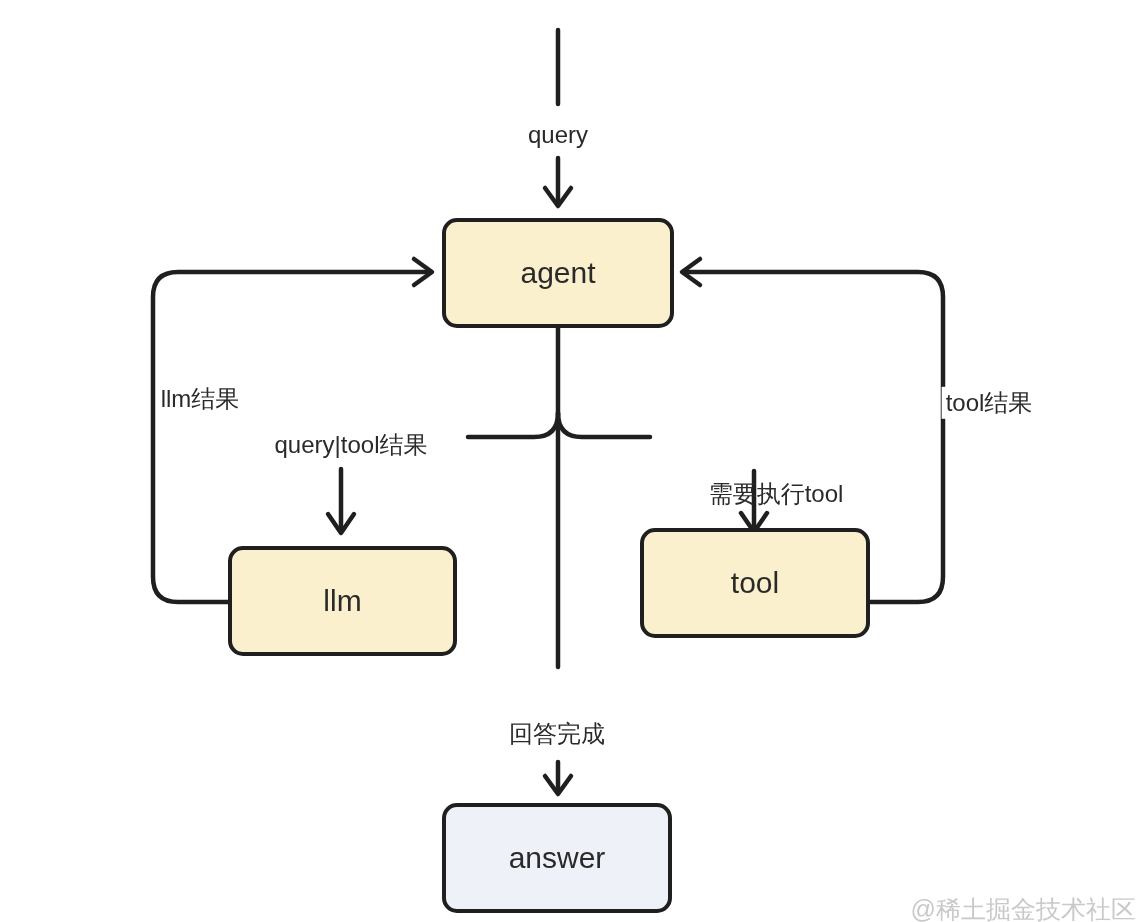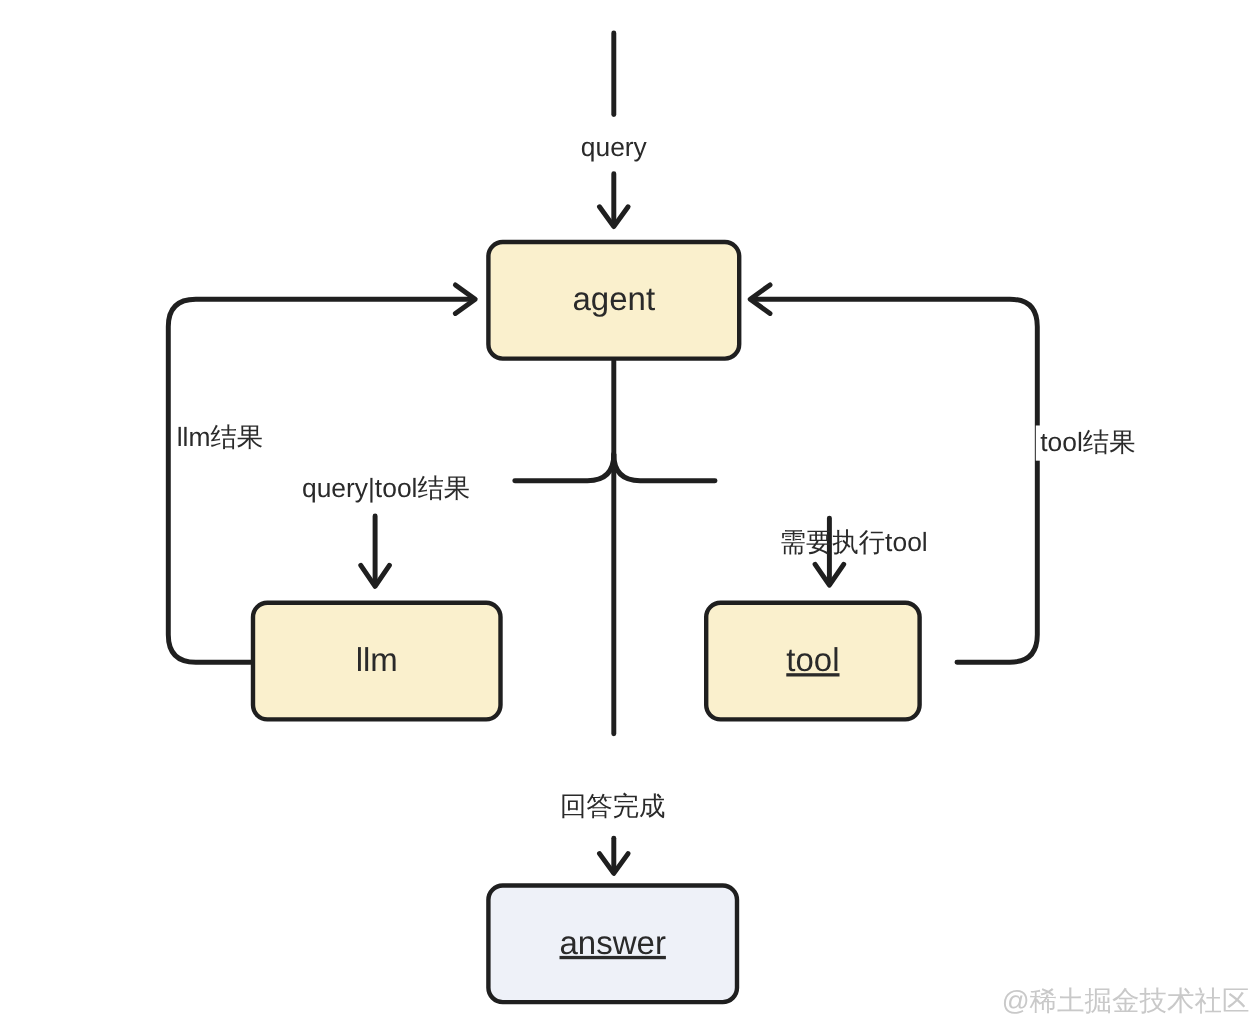--- a/index.html
+++ b/index.html
@@ -99,24 +99,24 @@
     <path class="edge" d="M 558 762 L 558 791"></path>
     <path class="edge" d="M 545 776 L 558 794 L 571 776"></path>
   </svg>
 
   <div class="node" style="left:228px; top:546px; width:229px; height:110px;">
     <span>llm</span>
   </div>
   <div class="node" style="left:442px; top:218px; width:232px; height:110px;">
     <span>agent</span>
   </div>
-  <div class="node" style="left:640px; top:546px; width:198px; height:110px;text-decoration:underline;">
+  <div class="node" style="left:640px; top:528px; width:230px; height:110px;">
     <span>tool</span>
   </div>
-  <div class="node answer" style="left:442px; top:803px; width:230px; height:110px;text-decoration:underline;">
+  <div class="node answer" style="left:442px; top:803px; width:230px; height:110px;">
     <span>answer</span>
   </div>
 
   <div class="edge-label" style="left:558px; top:135px;">query</div>
   <div class="edge-label on-line" style="left:152px; top:399px;">llm结果</div>
   <div class="edge-label" style="left:351px; top:445px;">query|tool结果</div>
   <div class="edge-label on-line" style="left:941px; top:403px;">tool结果</div>
   <div class="edge-label" style="left:776px; top:446px;margin-top:48px;">需要执行tool</div>
   <div class="edge-label" style="left:557px; top:698px;margin-top:36px;">回答完成</div>
 

